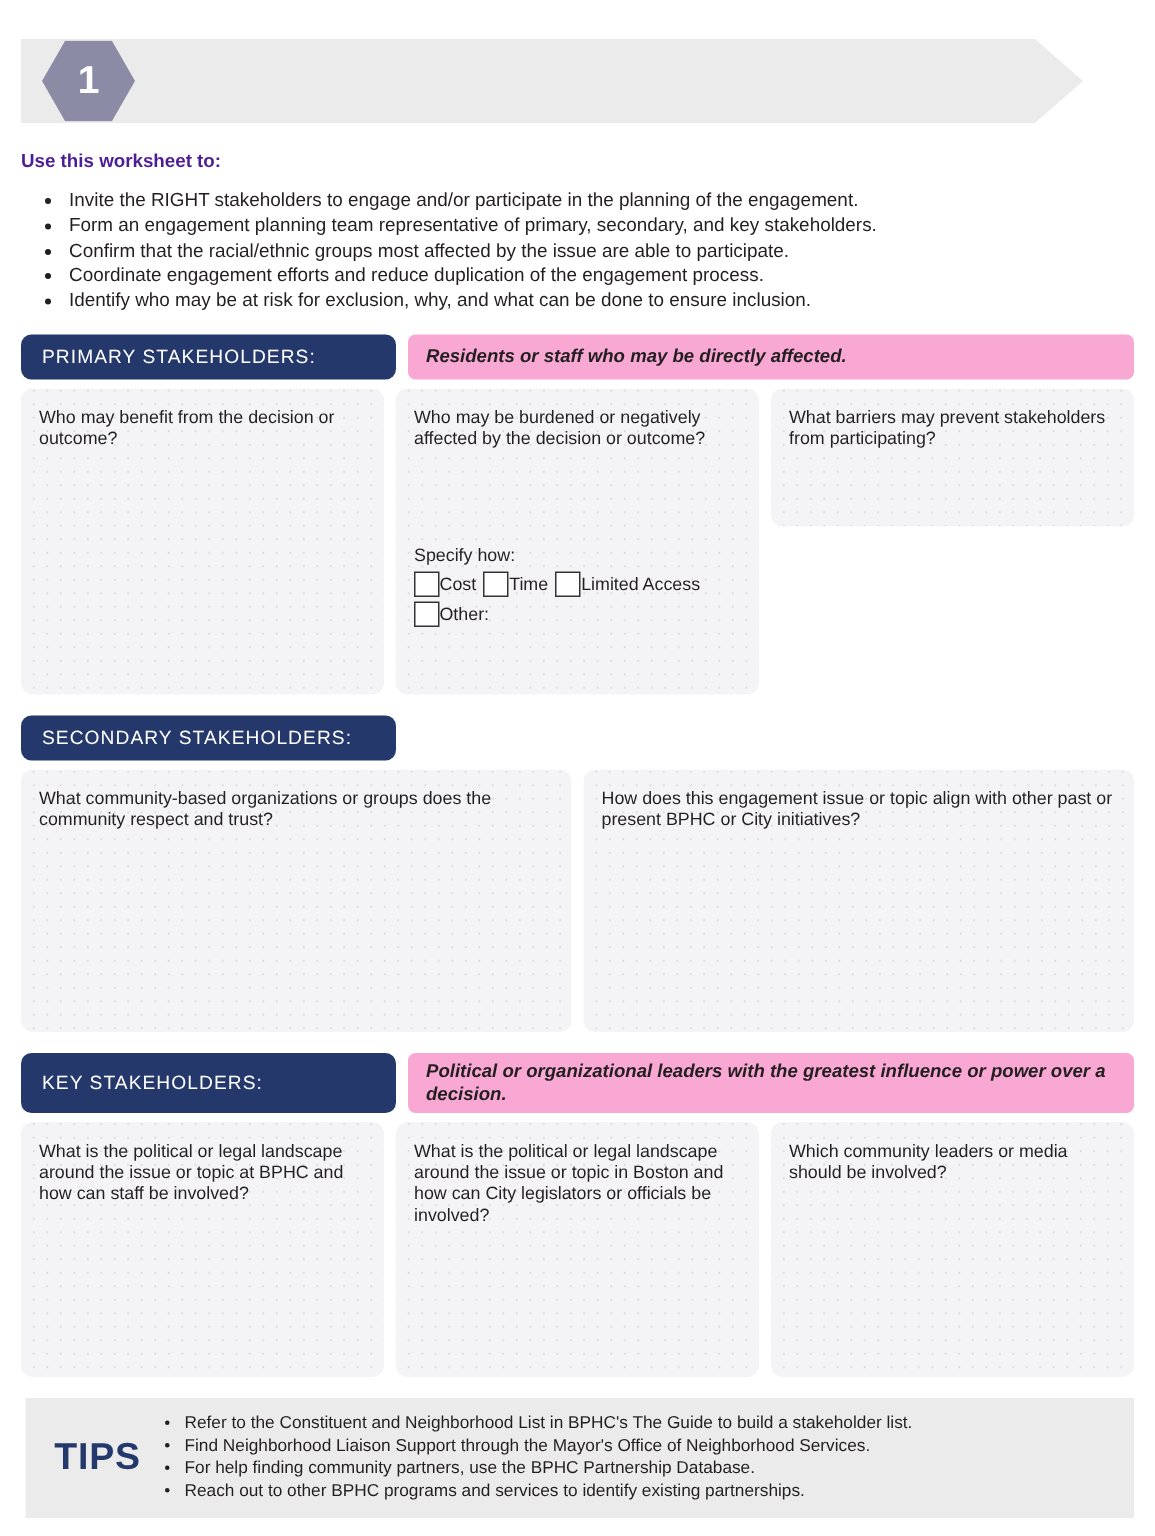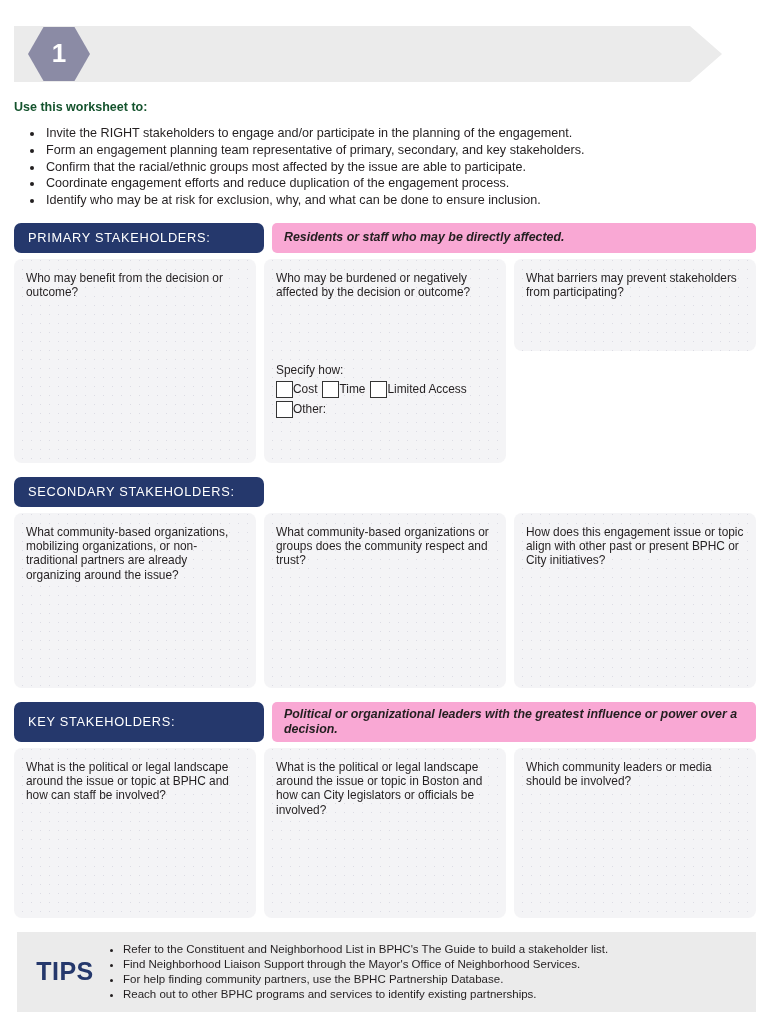--- a/index.html
+++ b/index.html
@@ -61,21 +61,21 @@
     font-weight: bold;
     letter-spacing: 0.6px;
     white-space: nowrap;
   }
 
   
   .intro-title {
     margin-top: 18px;
     font-size: 12.5px;
     font-weight: bold;
-    color: #14532d;
+    color: #4c1d95;
   }
   ul.intro-list {
     margin: 11px 0 0 30px;
   }
   ul.intro-list li {
     font-size: 12.6px;
     line-height: 16.8px;
     color: #231f20;
     padding-left: 2px;
   }
@@ -268,25 +268,20 @@
     </div>
   </div>
 
   <div class="section-head">
     <div class="section-label">SECONDARY STAKEHOLDERS:</div>
   </div>
 
   <div class="grid">
     <div class="col">
       <div class="answer-box box-secondary">
-        <div class="prompt">What community-based organizations, mobilizing organizations, or non-traditional partners are already organizing around the issue?</div>
-      </div>
-    </div>
-    <div class="col">
-      <div class="answer-box box-secondary">
         <div class="prompt">What community-based organizations or groups does the community respect and trust?</div>
       </div>
     </div>
     <div class="col">
       <div class="answer-box box-secondary">
         <div class="prompt">How does this engagement issue or topic align with other past or present BPHC or City initiatives?</div>
       </div>
     </div>
   </div>
 

